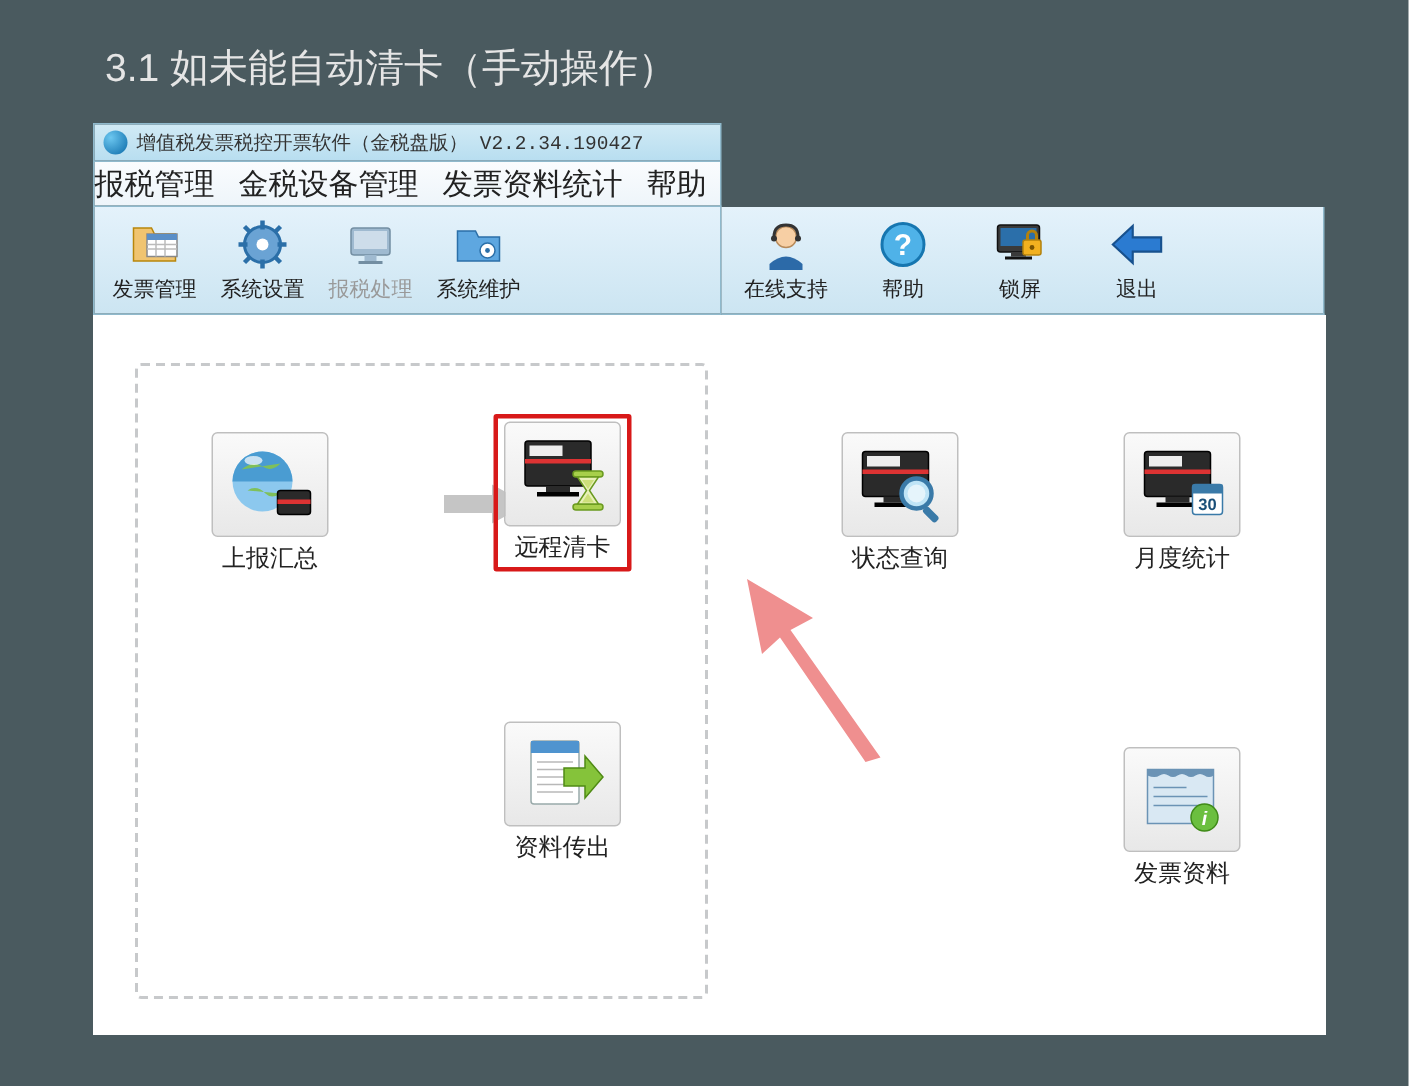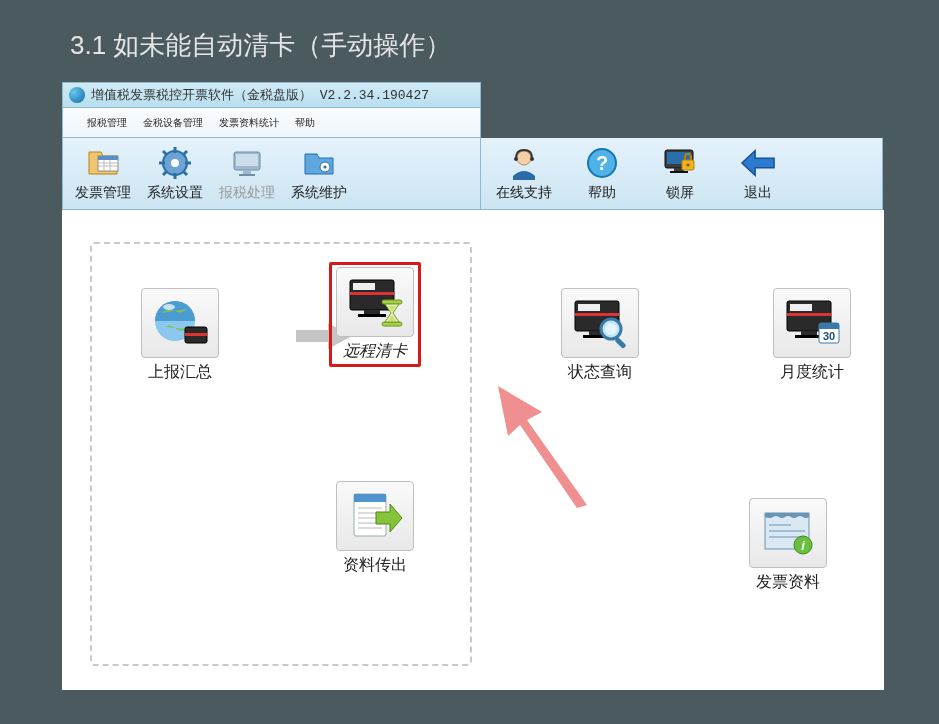--- a/index.html
+++ b/index.html
@@ -46,22 +46,22 @@
     display: inline-block;
   }
   .menu-bar {
     background: linear-gradient(#fafcfe, #eef5fa);
     border-left: 1px solid #8fb9cc;
     border-right: 1px solid #8fb9cc;
     border-bottom: 1px solid #8fb9cc;
     height: 30px;
     display: flex;
     align-items: center;
-    padding: 0 24px;
-    font-size: 10px;
+    padding: 0 0;
+    font-size: 20px;
     color: #222;
     width: 419px;
     gap: 16px;
   }
   .menu-item { cursor: default; }
   .toolbar-row {
     display: flex;
     width: 821px;
   }
   .toolbar {
@@ -287,21 +287,21 @@
         <rect x="34" y="36" width="22" height="3" fill="#d33"></rect>
       </svg>
     </div>
     <div class="tile-label">上报汇总</div>
   </div>
 
   <svg class="arrow-gray" viewBox="0 0 60 28">
     <path d="M2 8 L34 8 L34 1 L58 14 L34 27 L34 20 L2 20 Z" fill="#c5c5c5"></path>
   </svg>
 
-  <div class="big-tile" style="left:267px; top:52px;font-style:italic;">
+  <div class="big-tile" style="left:267px; top:66px;">
     <div class="highlight-red">
       <div class="tile-box">
         <svg width="58" height="52" viewBox="0 0 58 52">
           <rect x="4" y="4" width="44" height="30" rx="2" fill="#2a2a2a" stroke="#000"></rect>
           <rect x="4" y="16" width="44" height="3" fill="#d33"></rect>
           <rect x="7" y="7" width="22" height="7" fill="#eee"></rect>
           <rect x="18" y="34" width="16" height="4" fill="#2a2a2a"></rect>
           <rect x="12" y="38" width="28" height="3" fill="#000"></rect>
           <g transform="translate(36,24)">
             <rect x="0" y="0" width="20" height="4" rx="2" fill="#a7cf4b" stroke="#6a9a1f"></rect>
@@ -329,21 +329,21 @@
         <rect x="18" y="34" width="16" height="4" fill="#2a2a2a"></rect>
         <rect x="12" y="38" width="28" height="3" fill="#000"></rect>
         <circle cx="40" cy="32" r="10" fill="#bfe4f6" stroke="#3a7aa8" stroke-width="3"></circle>
         <circle cx="40" cy="32" r="6" fill="rgba(255,255,255,0.6)"></circle>
         <rect x="47" y="40" width="12" height="5" rx="2" transform="rotate(45 47 40)" fill="#3a7aa8"></rect>
       </svg>
     </div>
     <div class="tile-label">状态查询</div>
   </div>
 
-  <div class="big-tile" style="left:704px; top:78px;text-align:center;">
+  <div class="big-tile" style="left:680px; top:78px;text-align:center;">
     <div class="tile-box">
       <svg width="58" height="52" viewBox="0 0 58 52">
         <rect x="4" y="4" width="44" height="30" rx="2" fill="#2a2a2a" stroke="#000"></rect>
         <rect x="4" y="16" width="44" height="3" fill="#d33"></rect>
         <rect x="7" y="7" width="22" height="7" fill="#eee"></rect>
         <rect x="18" y="34" width="16" height="4" fill="#2a2a2a"></rect>
         <rect x="12" y="38" width="28" height="3" fill="#000"></rect>
         <rect x="36" y="26" width="20" height="20" rx="2" fill="#fff" stroke="#3a7aa8"></rect>
         <rect x="36" y="26" width="20" height="6" fill="#3a7aa8"></rect>
         <text x="46" y="43" text-anchor="middle" font-size="11" fill="#1a4f78" font-weight="bold">30</text>

